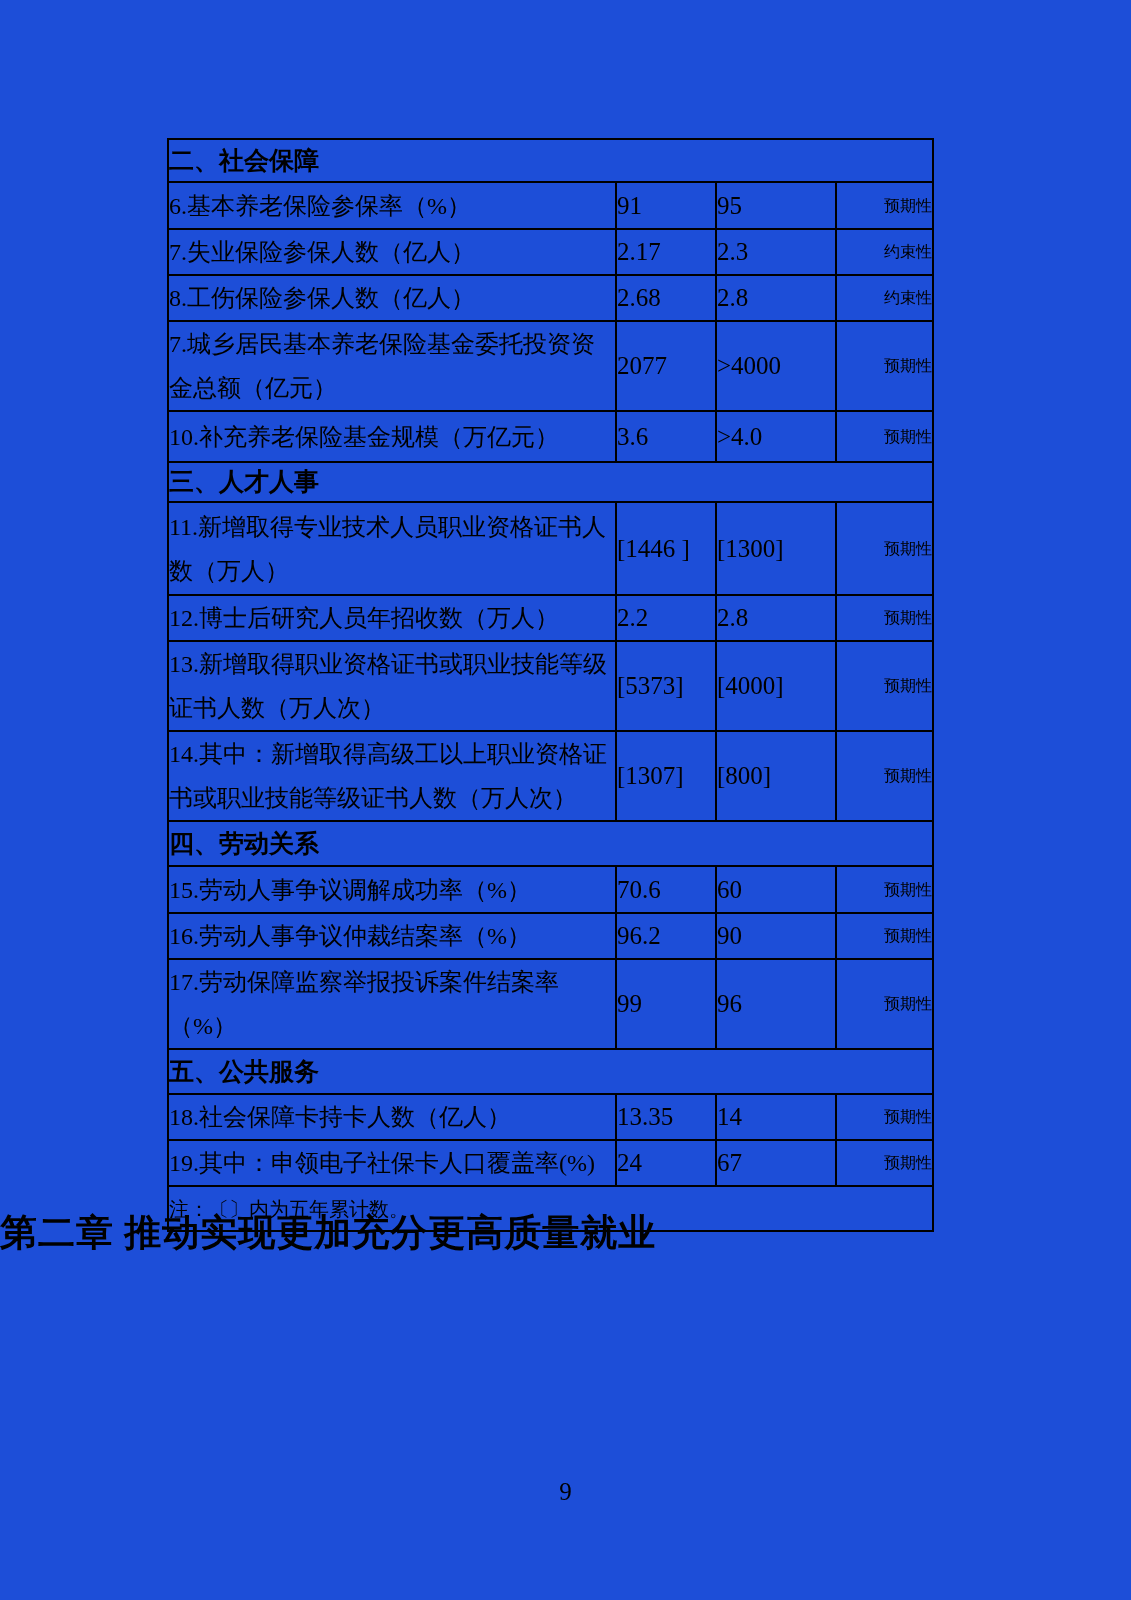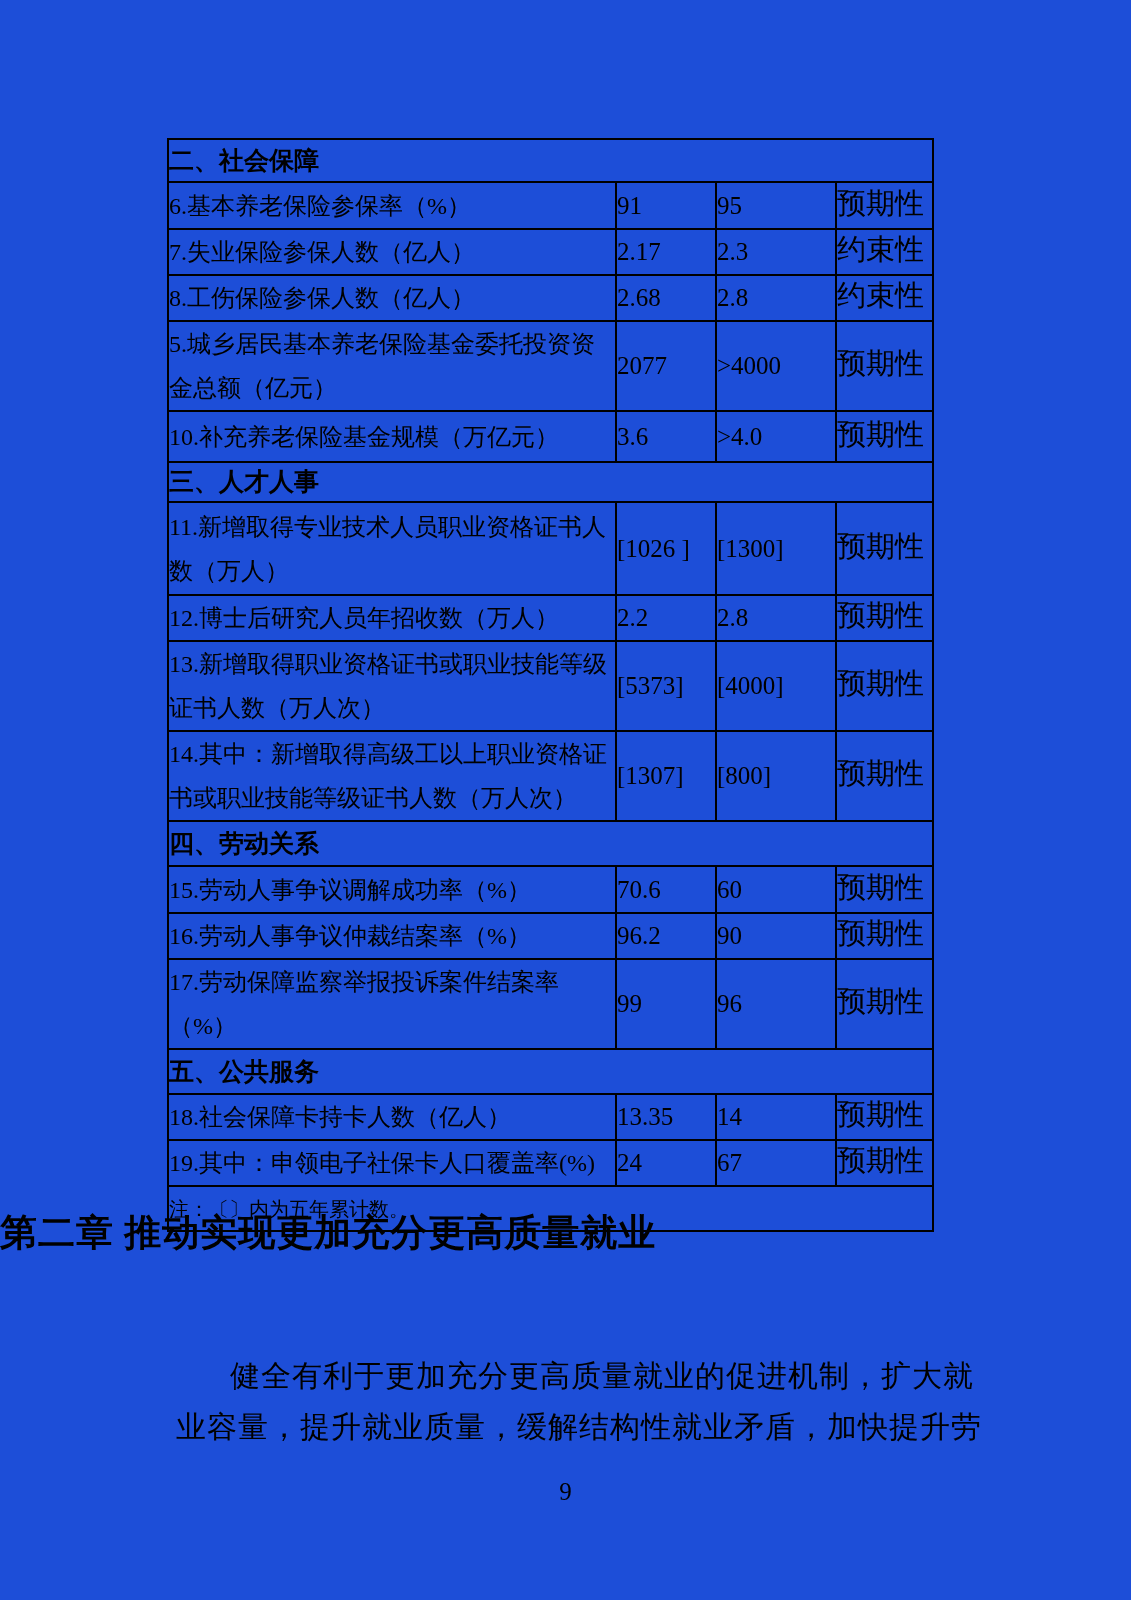--- a/index.html
+++ b/index.html
@@ -29,24 +29,23 @@
     line-height:44px;
     white-space:pre-line;
     border-radius:10px;
   }
   td.num{
     text-align:left;
     font-size:25px;
     line-height:30px;
   }
   td.attr{
-    text-align:left;
-    font-size:29px;
+    text-align:right;
+    font-size:16px;
     line-height:30px;
-    font-family:Liberation Mono, monospace;
   }
   td.section{
     text-align:left;
     padding:2px 8px 2px 10px;
     font-size:25px;
     font-weight:bold;
     line-height:38px;
   }
   td.note{
     text-align:left;
@@ -107,39 +106,39 @@
         <td class="num">2.3</td>
         <td class="attr">约束性</td>
       </tr>
       <tr style="height:44px">
         <td class="label">8.工伤保险参保人数（亿人）</td>
         <td class="num">2.68</td>
         <td class="num">2.8</td>
         <td class="attr">约束性</td>
       </tr>
       <tr style="height:87px">
-        <td class="label">5.城乡居民基本养老保险基金委托投资资
+        <td class="label">7.城乡居民基本养老保险基金委托投资资
 金总额（亿元）</td>
         <td class="num">2077</td>
         <td class="num">&gt;4000</td>
         <td class="attr">预期性</td>
       </tr>
       <tr style="height:51px">
         <td class="label">10.补充养老保险基金规模（万亿元）</td>
         <td class="num">3.6</td>
         <td class="num">&gt;4.0</td>
         <td class="attr">预期性</td>
       </tr>
       <tr style="height:37px">
         <td class="section" colspan="4">三、人才人事</td>
       </tr>
       <tr style="height:93px">
         <td class="label">11.新增取得专业技术人员职业资格证书人
 数（万人）</td>
-        <td class="num">[1026 ]</td>
+        <td class="num">[1446 ]</td>
         <td class="num">[1300]</td>
         <td class="attr">预期性</td>
       </tr>
       <tr style="height:43px">
         <td class="label">12.博士后研究人员年招收数（万人）</td>
         <td class="num">2.2</td>
         <td class="num">2.8</td>
         <td class="attr">预期性</td>
       </tr>
       <tr style="height:89px">
@@ -193,20 +192,16 @@
         <td class="attr">预期性</td>
       </tr>
       <tr style="height:45px">
         <td class="note" colspan="4">注：〔〕内为五年累计数。</td>
       </tr>
     </tbody>
   </table>
 
   <div class="chapter-title">第二章 推动实现更加充分更高质量就业</div>
 
-  <div class="body-par">
-    <div class="line indent">健全有利于更加充分更高质量就业的促进机制，扩大就</div>
-    <div class="line">业容量，提升就业质量，缓解结构性就业矛盾，加快提升劳</div>
-  </div>
 
   <div class="page-number">9</div>
 
 </div>
 
 </body></html>

